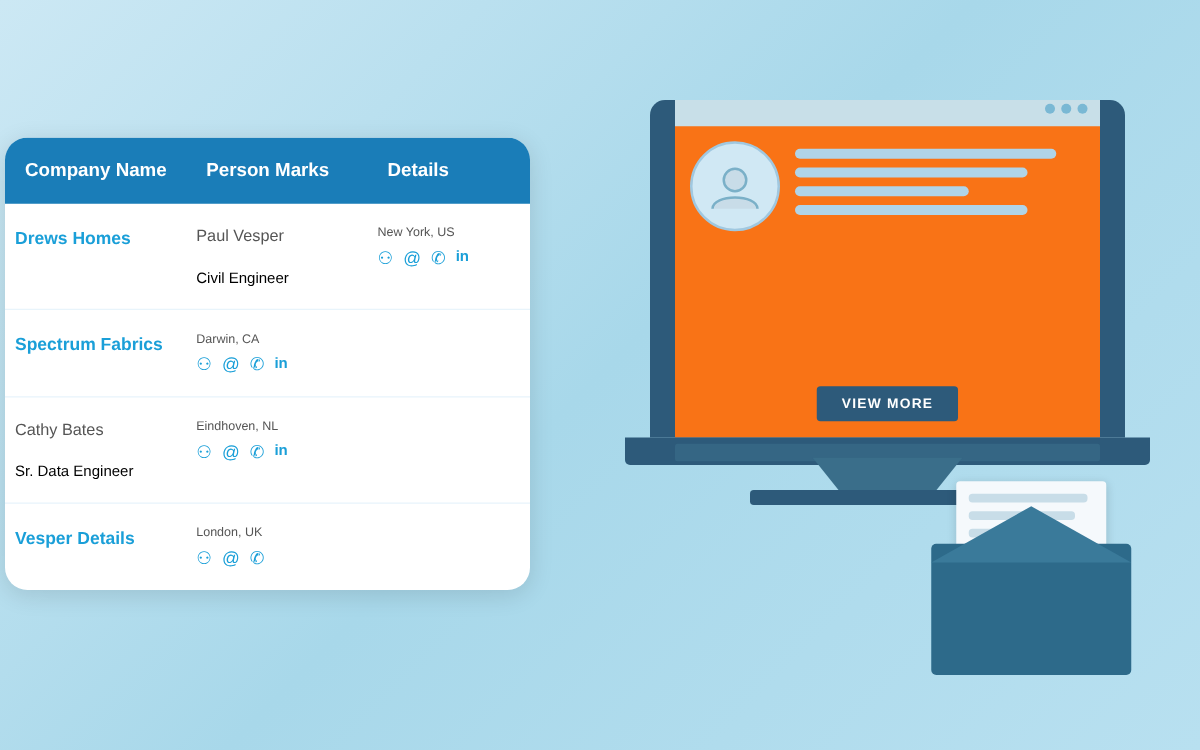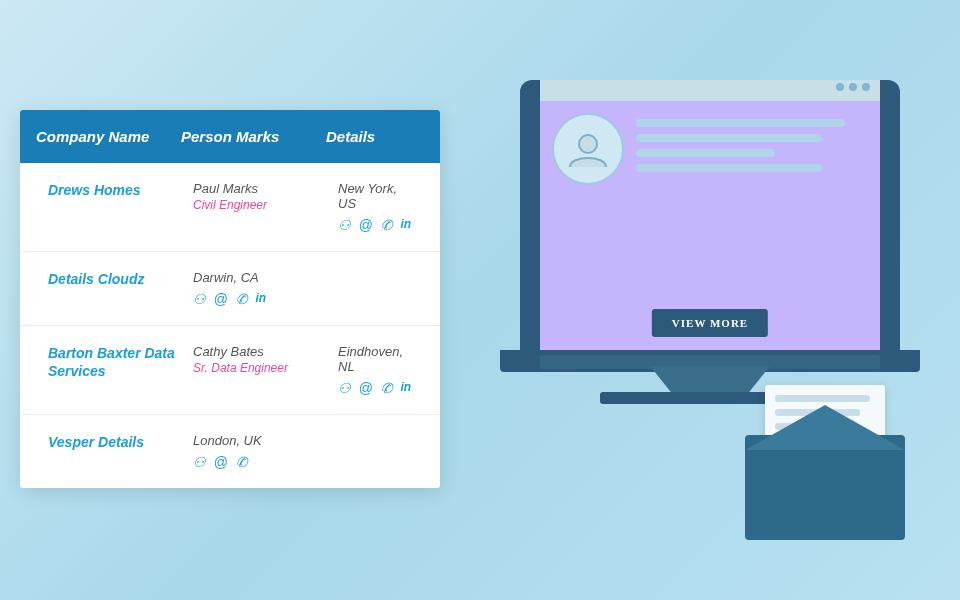--- a/index.html
+++ b/index.html
@@ -10,77 +10,76 @@
       overflow: hidden;
       background: linear-gradient(135deg, #cce8f4 0%, #a8d8ea 50%, #b8e0f0 100%);
       font-family: 'Segoe UI', Arial, sans-serif;
       position: relative;
     }
 
     
     .table-card {
       position: absolute;
       top: 110px;
-      left: 20px;
+      left: 4px;
       width: 420px;
       background: #fff;
-      border-radius: 3px;
+      border-radius: 18px;
       overflow: hidden;
       box-shadow: 0 4px 20px rgba(0,0,0,0.12);
       z-index: 10;
-      font-style: italic;
     }
 
     .table-header {
       display: grid;
       grid-template-columns: 145px 145px 1fr;
       background: #1a7db8;
       padding: 18px 16px;
     }
 
     .table-header .col-label {
       color: #fff;
       font-weight: 700;
       font-size: 15px;
     }
 
     .table-body {}
 
     .table-row {
       display: grid;
       grid-template-columns: 145px 145px 1fr;
-      padding: 18px 28px;
+      padding: 18px 8px;
       border-bottom: 1px solid #e8f4fb;
       align-items: start;
     }
 
     .table-row:last-child { border-bottom: none; }
 
     .company-name {
       color: #1a9fd8;
       font-weight: 700;
       font-size: 14px;
       line-height: 1.3;
     }
 
     .person-name {
       color: #555;
       font-size: 13px;
       font-weight: 500;
     }
 
     .person-title {
-      color: #ec4899;
+      color: #000000;
       font-size: 12px;
-      margin-top: 2px;
+      margin-top: 19px;
     }
 
     .details-location {
       color: #555;
-      font-size: 13px;
+      font-size: 10px;
       margin-bottom: 6px;
     }
 
     .details-icons {
       display: flex;
       gap: 8px;
     }
 
     .detail-icon {
       color: #1a9fd8;
@@ -108,25 +107,24 @@
       border-radius: 12px 12px 0 0;
       display: flex;
       align-items: center;
       justify-content: center;
       overflow: hidden;
     }
 
     .laptop-screen-inner {
       width: 340px;
       height: 284px;
-      background: #c4b5fd;
+      background: #f97316;
       border-radius: 6px;
       position: relative;
       overflow: hidden;
-      font-family: Liberation Serif, serif;
     }
 
     
     .browser-bar {
       height: 28px;
       background: #c8dfe8;
       border-radius: 6px 6px 0 0;
       display: flex;
       align-items: center;
       justify-content: flex-end;
@@ -302,47 +300,46 @@
 <div class="table-card">
   <div class="table-header">
     <span class="col-label">Company Name</span>
     <span class="col-label">Person Marks</span>
     <span class="col-label">Details</span>
   </div>
   <div class="table-body" id="table-body">
   <div class="table-row">
         <div class="company-name">Drews Homes</div>
         <div>
-          <div class="person-name">Paul Marks</div>
+          <div class="person-name">Paul Vesper</div>
           <div class="person-title">Civil Engineer</div>
         </div>
         <div>
           <div class="details-location">New York, US</div>
           <div class="details-icons">
             <span class="detail-icon">⚇</span>
             <span class="detail-icon">@</span>
             <span class="detail-icon">✆</span>
             <span class="detail-icon" style="font-weight: bold; font-size: 12px;">in</span>
           </div>
         </div>
       </div>
       <div class="table-row">
-        <div class="company-name">Details Cloudz</div>
+        <div class="company-name">Spectrum Fabrics</div>
         <div>
           <div class="details-location">Darwin, CA</div>
           <div class="details-icons">
             <span class="detail-icon">⚇</span>
             <span class="detail-icon">@</span>
             <span class="detail-icon">✆</span>
             <span class="detail-icon" style="font-weight: bold; font-size: 12px;">in</span>
           </div>
         </div>
       </div>
       <div class="table-row">
-        <div class="company-name">Barton Baxter Data Services</div>
         <div>
           <div class="person-name">Cathy Bates</div>
           <div class="person-title">Sr. Data Engineer</div>
         </div>
         <div>
           <div class="details-location">Eindhoven, NL</div>
           <div class="details-icons">
             <span class="detail-icon">⚇</span>
             <span class="detail-icon">@</span>
             <span class="detail-icon">✆</span>

